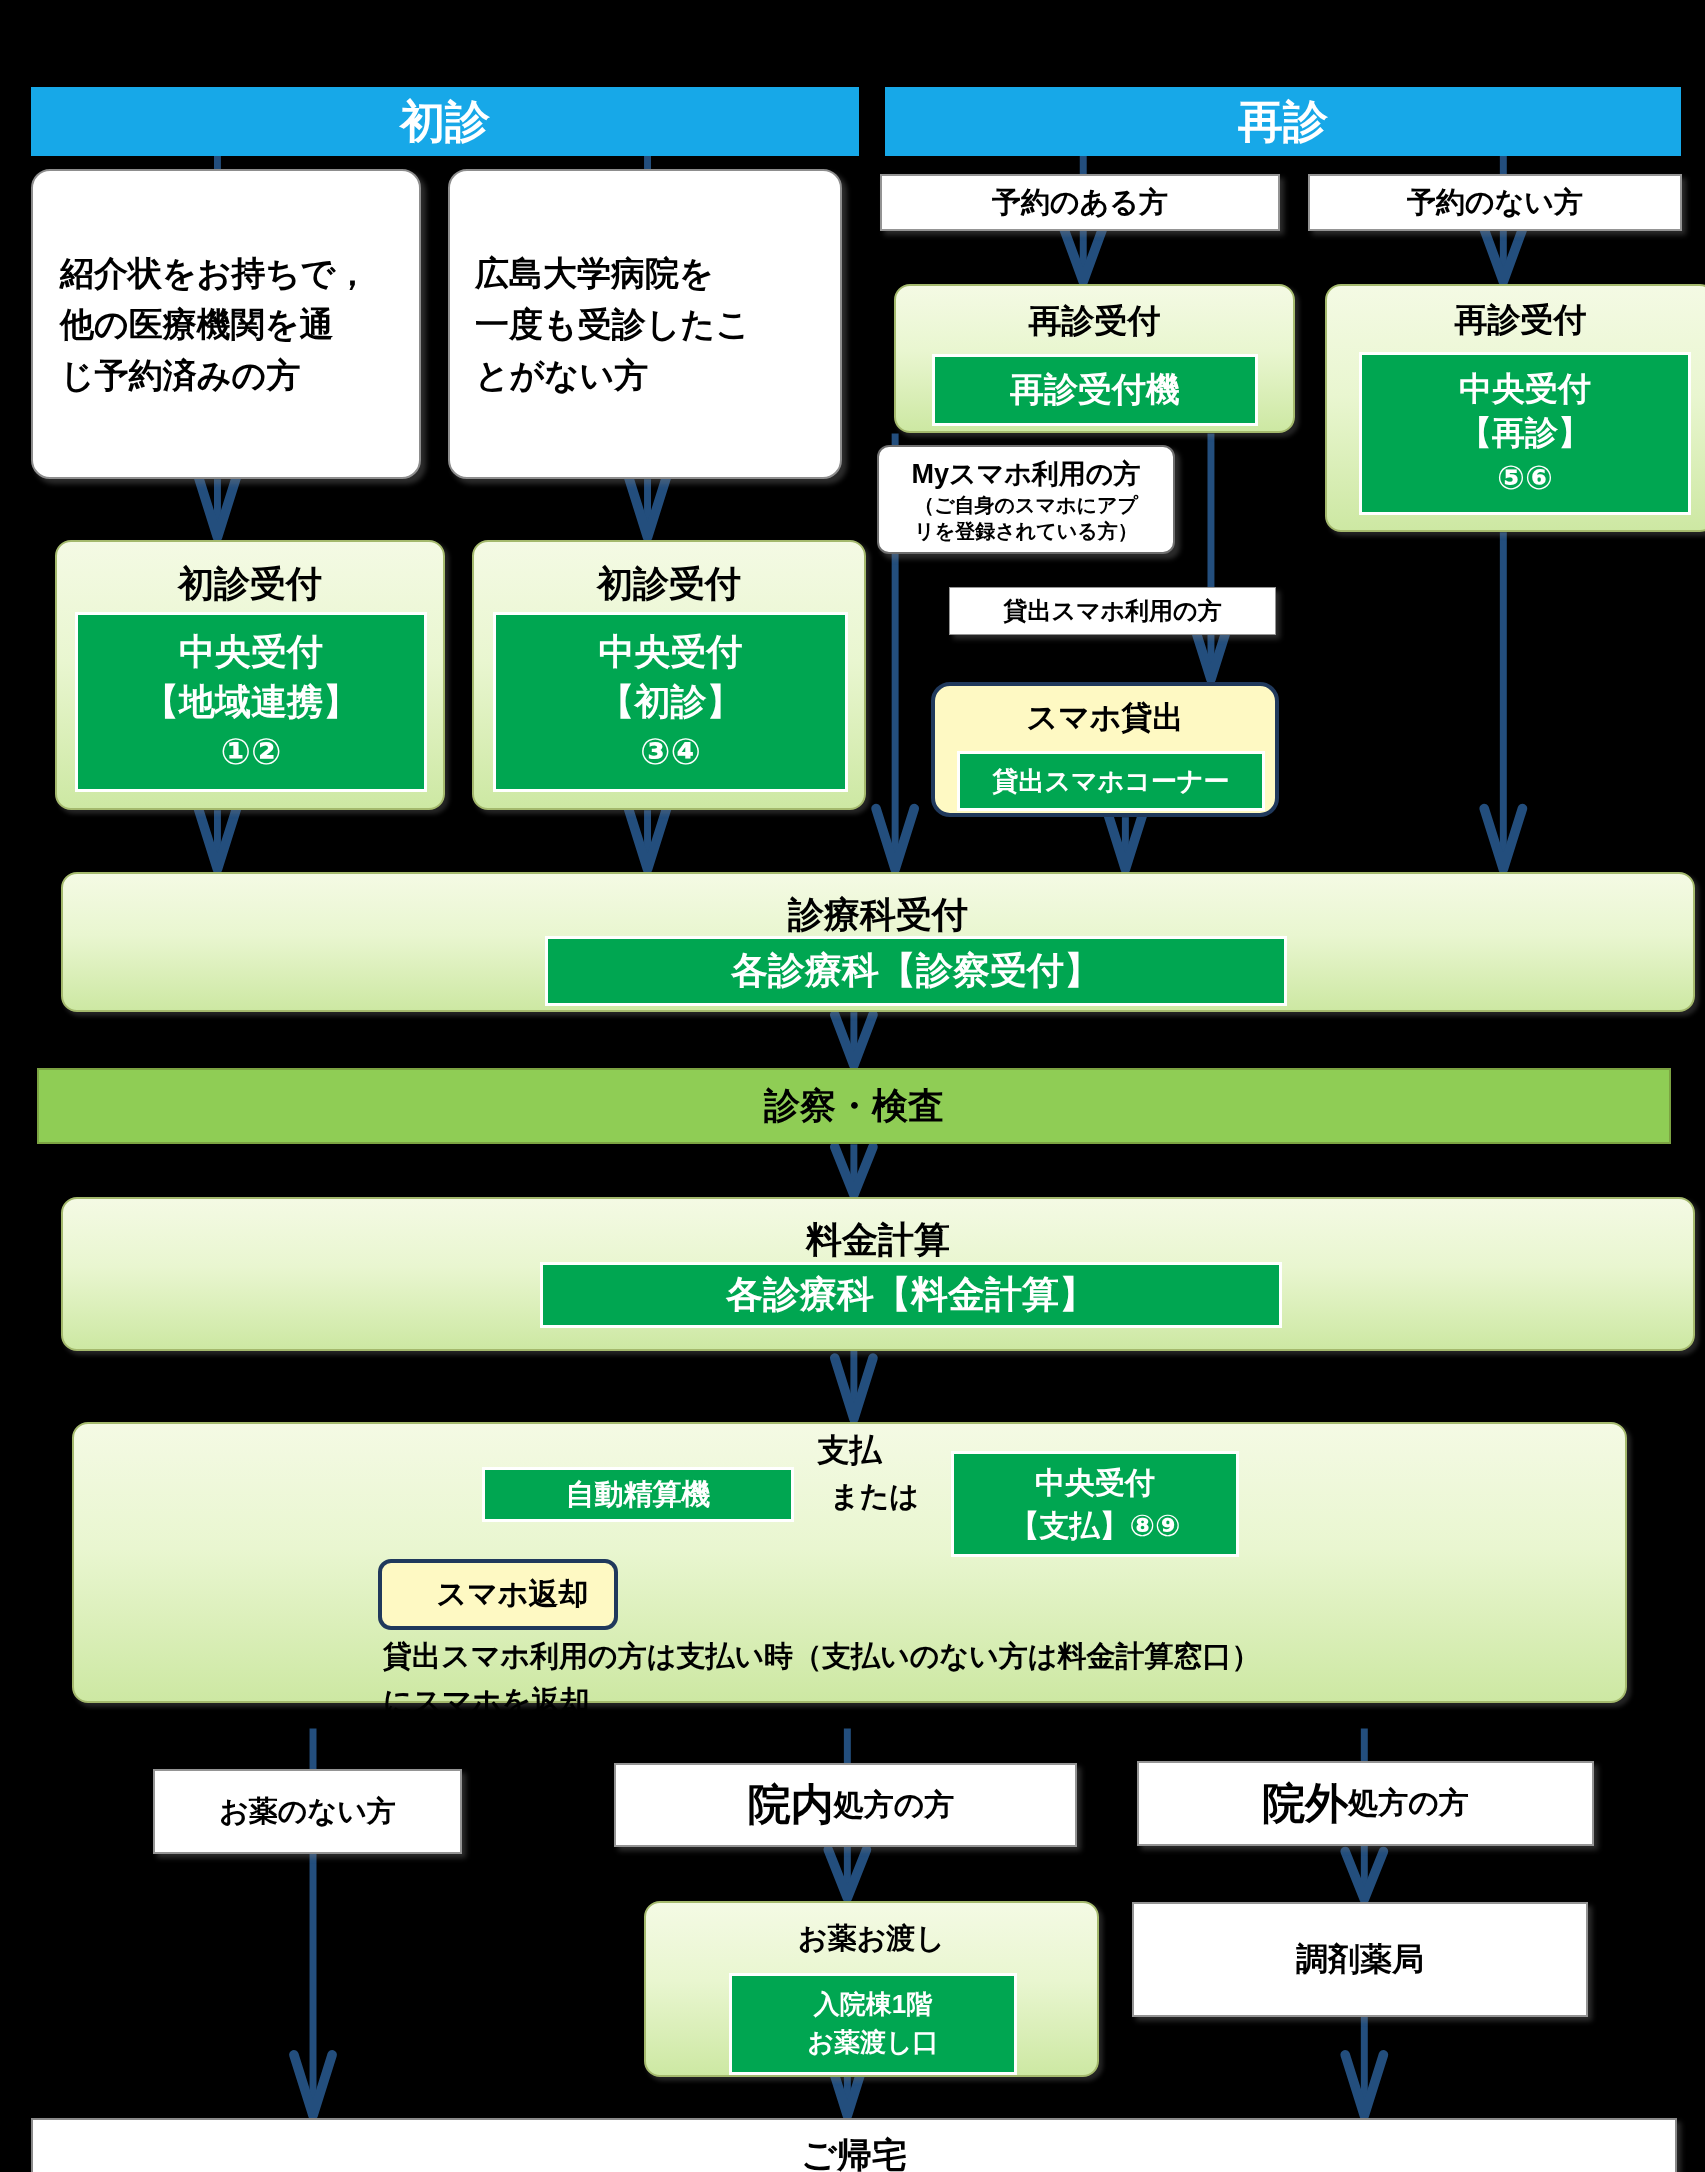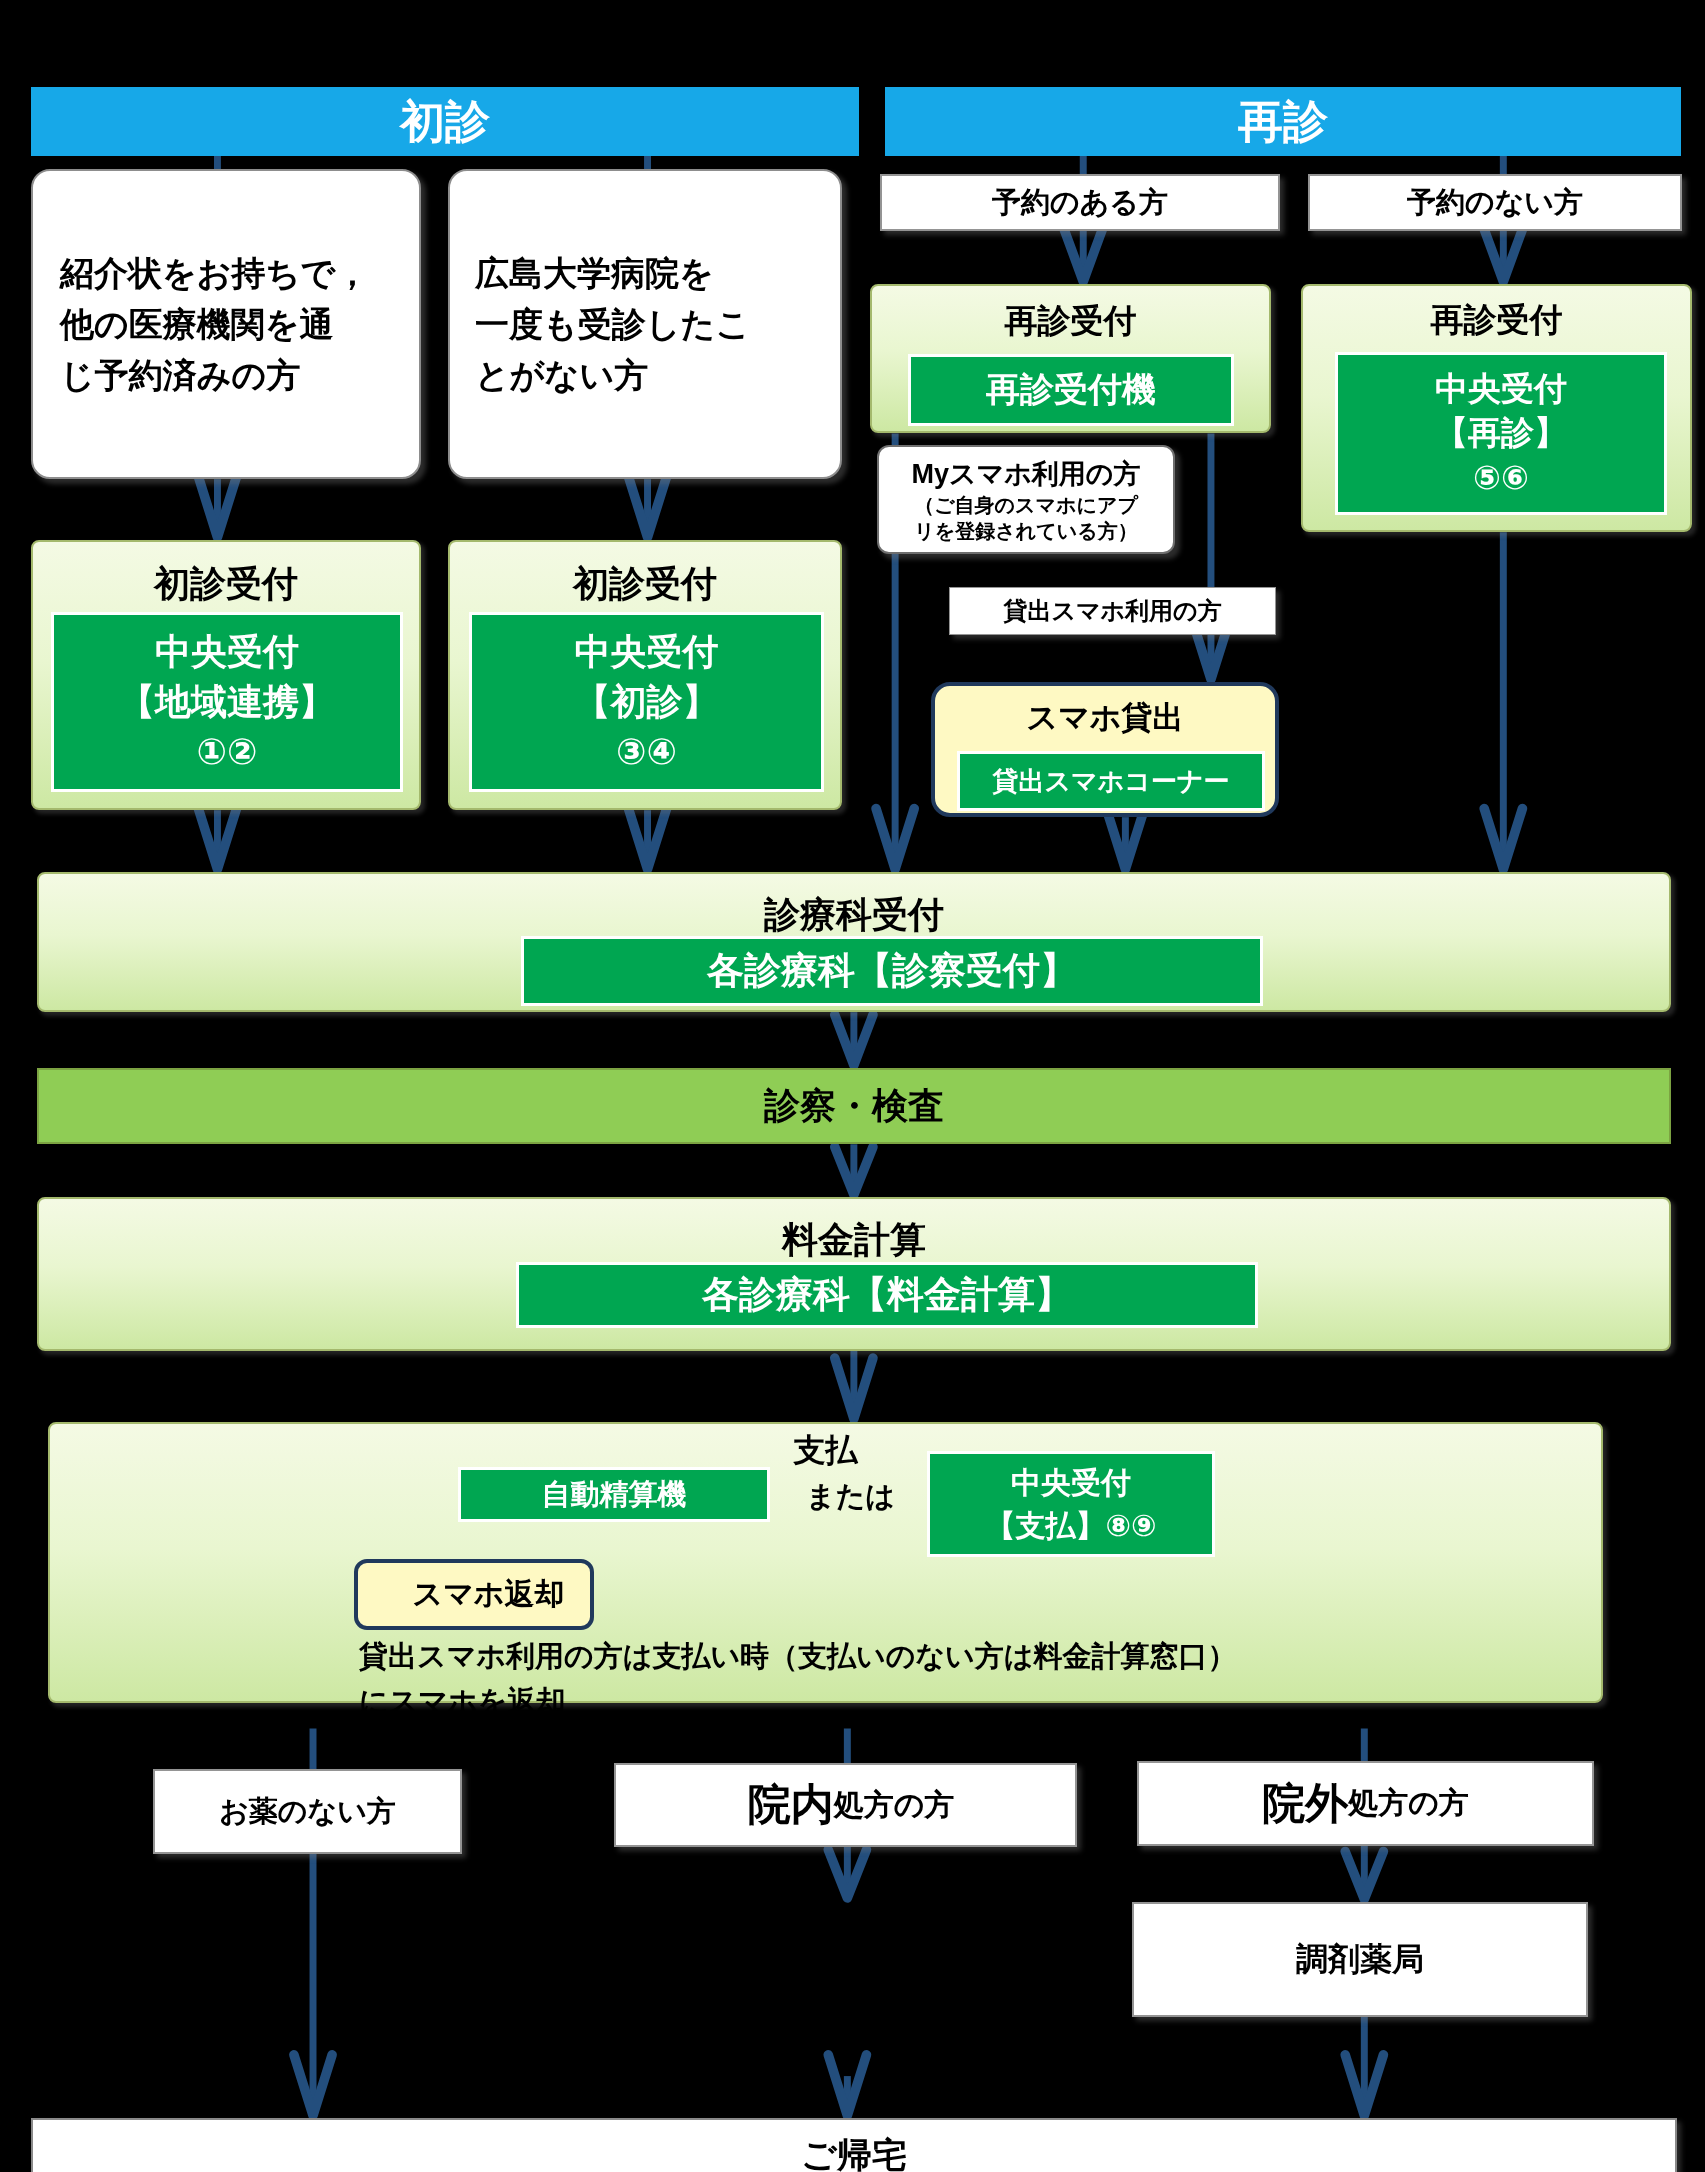--- a/index.html
+++ b/index.html
@@ -3,21 +3,21 @@
 <meta charset="utf-8">
 <style>
   html,body{margin:0;padding:0;background:#000;}
   .canvas{position:relative;width:1706px;height:2229px;background:#000;overflow:hidden;
           font-family:"Liberation Sans","DejaVu Sans",sans-serif;font-weight:700;color:#000;}
   .box{position:absolute;box-sizing:border-box;}
   .flex{display:flex;align-items:center;justify-content:center;text-align:center;}
   .white{background:#fff;border:2.2px solid #949494;box-shadow:4.3px 4.3px 5.2px rgba(125,125,125,.35);}
   .whiteR{border-radius:19px;border-color:#8d8d8d;}
   .grad{background:linear-gradient(180deg,#f4fae4 0%,#e9f6d0 45%,#cde8a3 100%);
-        border:2.2px solid #a4b96d;border-radius:8px;box-shadow:3.5px 3.5px 4.3px rgba(120,120,120,.3);}
+        border:2.2px solid #a4b96d;border-radius:16px;box-shadow:3.5px 3.5px 4.3px rgba(120,120,120,.3);margin-left:24px;}
   .header{background:#17a8e8;color:#fff;font-size:45px;}
   .gbox{position:absolute;box-sizing:border-box;background:#00a651;border:3.9px solid #fff;color:#fff;
         display:flex;align-items:center;justify-content:center;text-align:center;white-space:pre-line;}
   .pink{background:#fef9c3;border:4.8px solid #20395c;border-radius:19px;padding-left:29px;}
   .pre{white-space:pre-line;}
   .btitle{position:absolute;left:0;right:0;text-align:center;}
   .wires{position:absolute;left:0;top:0;width:1706px;height:2229px;z-index:1;}
   .z2{z-index:2;}
   
   #hdr1{left:31px;top:87px;width:828px;height:69px;}
@@ -216,20 +216,25 @@
   </div>
   <div id="inHosp" class="box flex white z2">
     <span class="bigchar">院内</span>
       <span>処方の方</span>
   </div>
   <div id="outHosp" class="box flex white z2">
     <span class="bigchar">院外</span>
       <span>処方の方</span>
   </div>
 
+  <div id="handover" class="box grad z2">
+    <span class="btitle">お薬お渡し</span>
+    <div class="gbox">入院棟1階
+お薬渡し口</div>
+  </div>
   <div id="pharmacy" class="box flex white z2">
     <span>調剤薬局</span>
   </div>
 
   <div id="goHome" class="box flex white z2">
     <span>ご帰宅</span>
   </div>
 
 </div>
 

